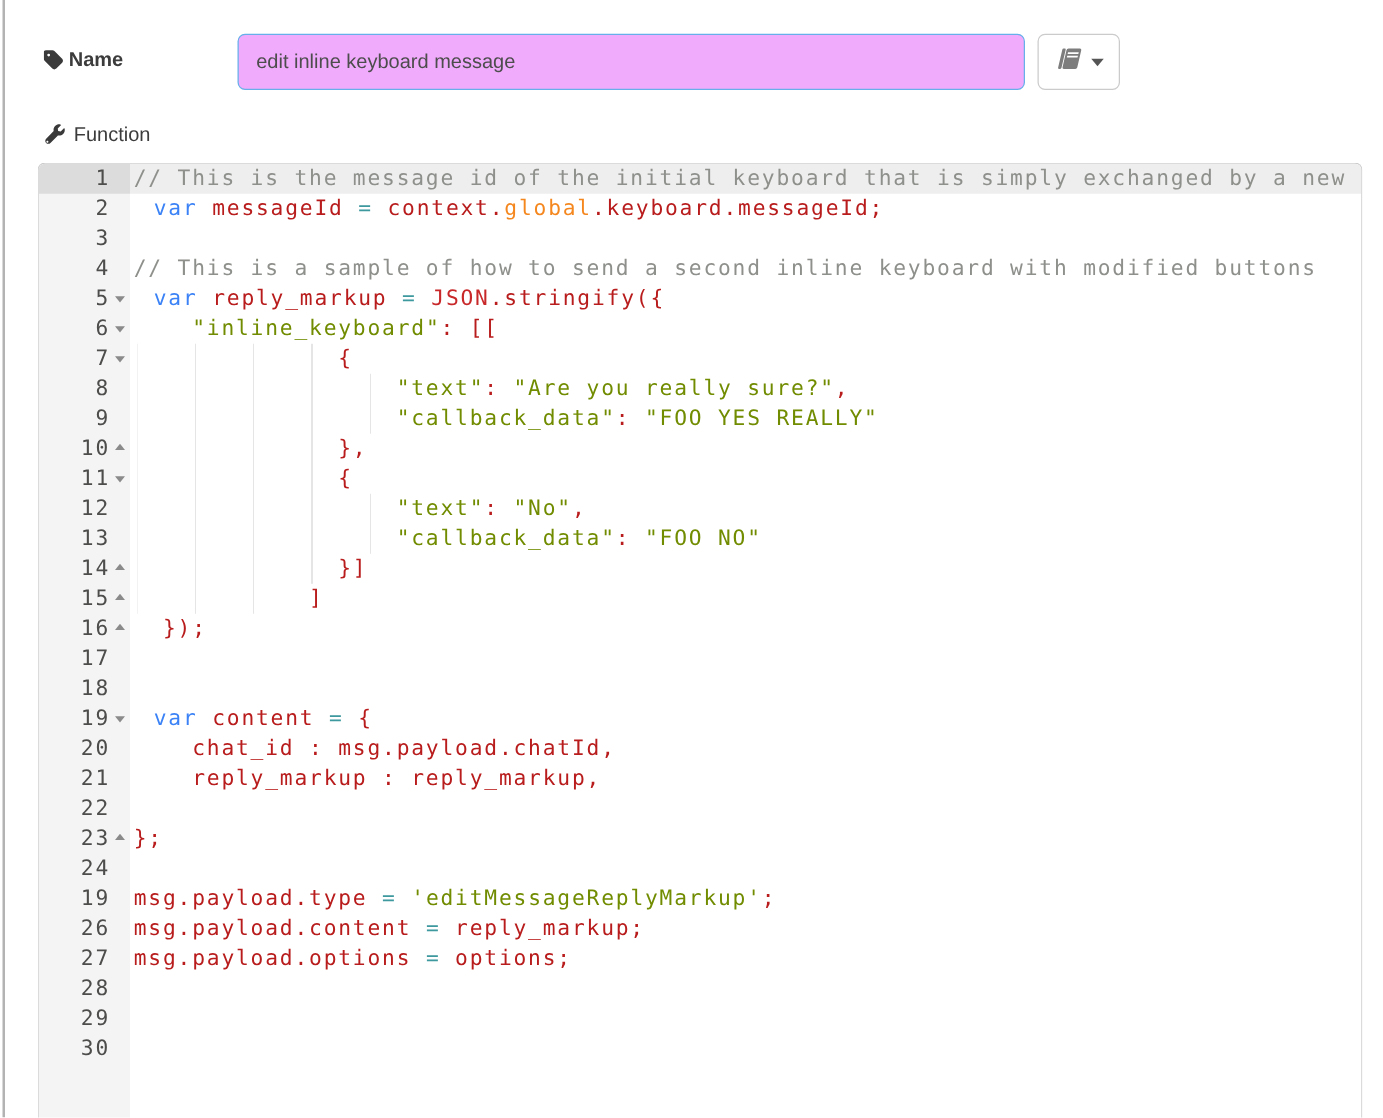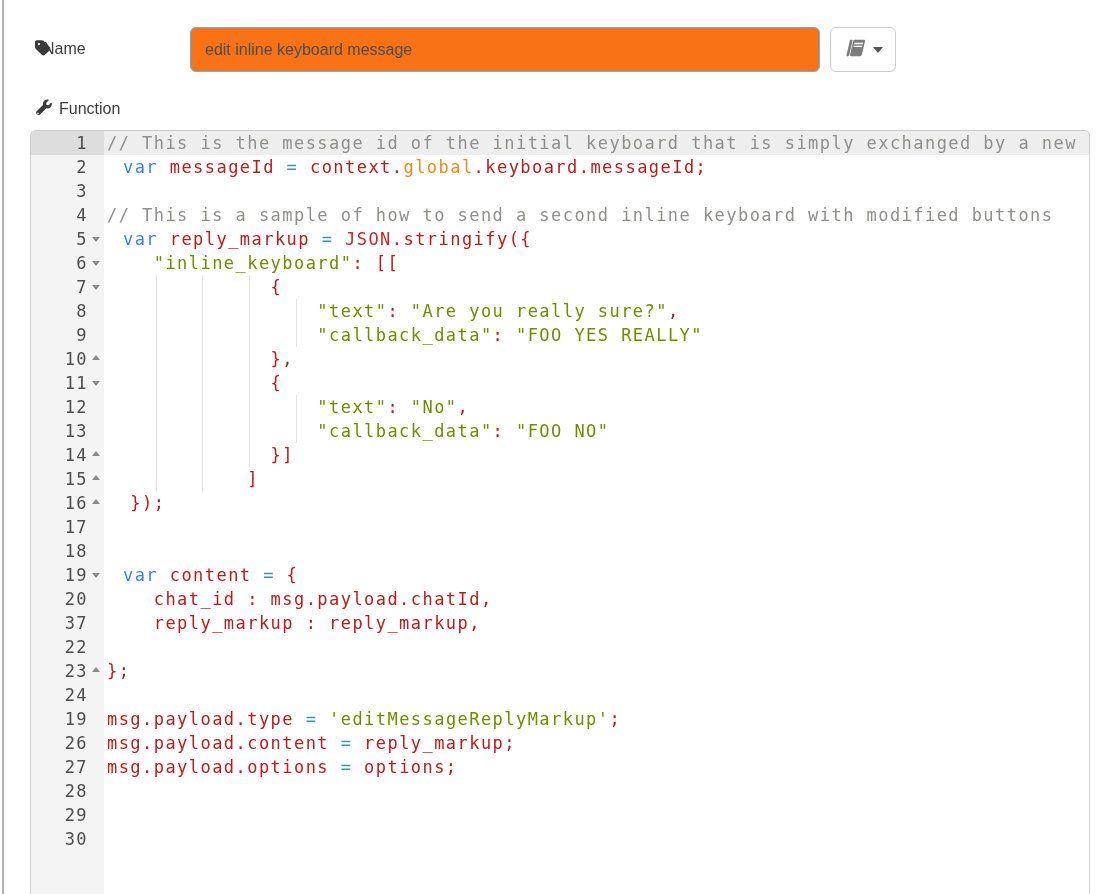--- a/index.html
+++ b/index.html
@@ -5,29 +5,29 @@
   * { margin:0; padding:0; box-sizing:border-box; }
   html,body { width:1106px; height:894px; overflow:hidden; background:#fff;
               font-family:"Liberation Sans", sans-serif; }
   .page { position:relative; width:1106px; height:894px; background:#fff; }
 
   .dialog-edge { position:absolute; left:2px; top:0; bottom:0; width:2px; background:#b3b3b3; }
 
   
   .icon { display:inline-block; vertical-align:middle; }
   .name-label, .function-label { position:absolute; font-size:16px; color:#3c3c3c; }
-  .name-label { left:43px; top:40px; }
+  .name-label { left:55px; top:40px;font-weight:bold; }
   .function-label { left:59px; top:100px; }
   .tag-icon { position:absolute; left:35px; top:39px; }
   .wrench-icon { position:absolute; left:35px; top:99px; }
 
   .name-input { position:absolute; left:190px; top:27px; width:630px; height:45px;
                 border:1px solid #66afe9; border-radius:6px; padding:0 14px;
                 font-family:"Liberation Sans",sans-serif; font-size:16px; color:#4d4d4d;
-                outline:none; background:#f97316; }
+                outline:none; background:#f0abfc; }
 
   .lib-button { position:absolute; left:830px; top:27px; width:66px; height:45px;
                 background:#fff; border:1px solid #cbcbcb; border-radius:6px;
                 display:flex; align-items:center; justify-content:center; gap:7px; cursor:pointer; }
   .caret-down { width:0; height:0; border-left:5px solid transparent;
                 border-right:5px solid transparent; border-top:6px solid #555; }
 
   
   :root { --cw: 11.68px; --lh: 24px; }
   .editor { position:absolute; left:30px; top:130px; width:1060px; height:765px;
@@ -173,21 +173,21 @@
         </div>
         <div class="g-row">
           <span class="g-num">19</span>
           <span class="g-fold open"></span>
         </div>
         <div class="g-row">
           <span class="g-num">20</span>
           <span class="g-fold"></span>
         </div>
         <div class="g-row">
-          <span class="g-num">37</span>
+          <span class="g-num">21</span>
           <span class="g-fold"></span>
         </div>
         <div class="g-row">
           <span class="g-num">22</span>
           <span class="g-fold"></span>
         </div>
         <div class="g-row">
           <span class="g-num">23</span>
           <span class="g-fold close"></span>
         </div>

